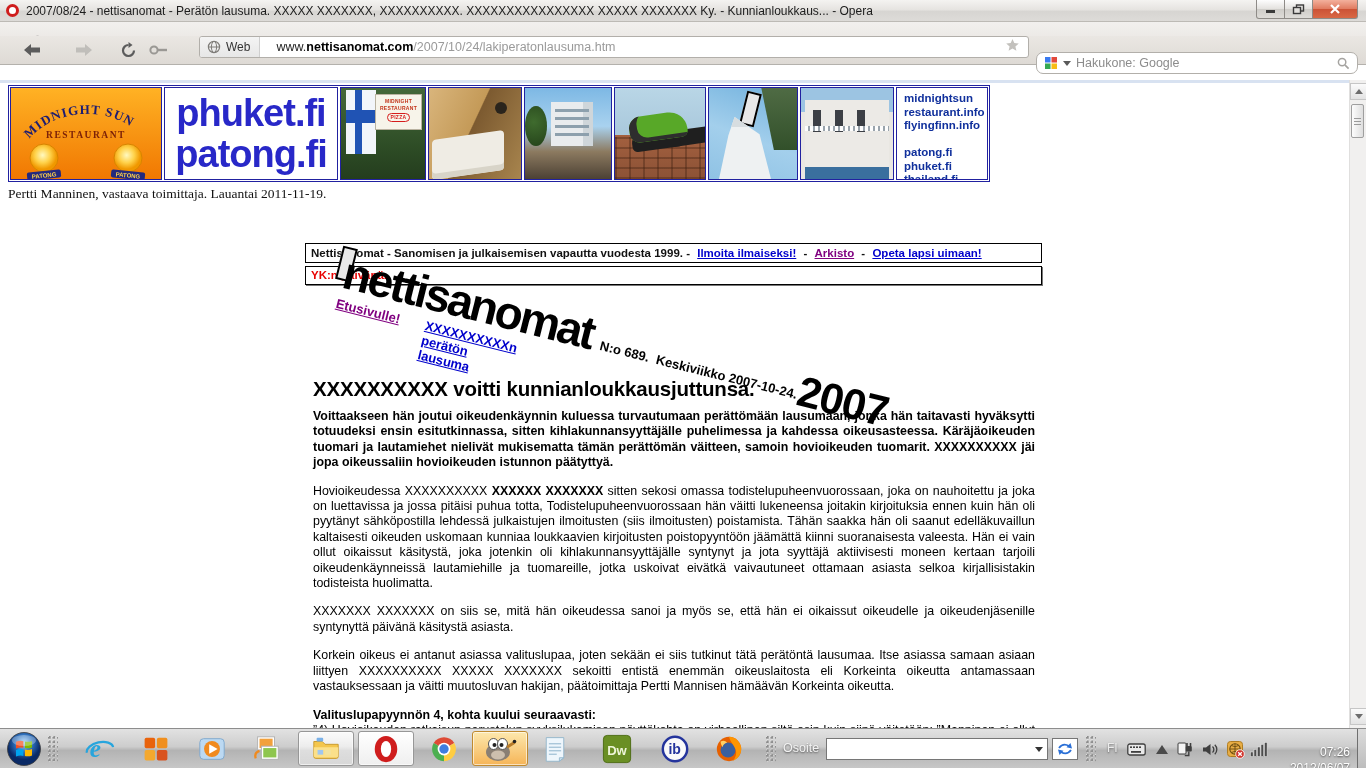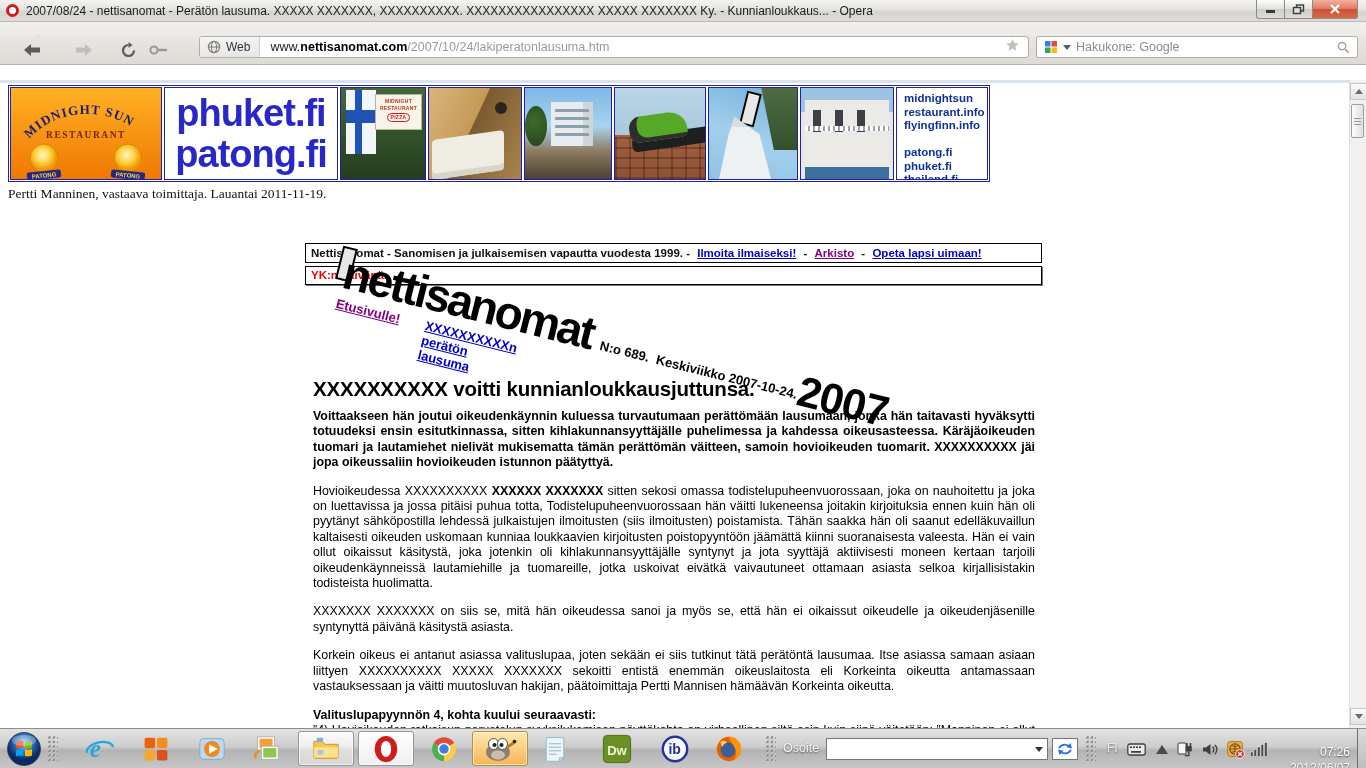--- a/index.html
+++ b/index.html
@@ -33,27 +33,27 @@
   
   .addrrow { position:absolute; top:36px; left:0; width:100%; height:29px;
     background:linear-gradient(180deg,#eae7e3,#dedad5); border-bottom:1px solid #b4b1ac;
     display:flex; }
   .navbtn { flex:none; display:flex; align-items:center; justify-content:center; }
   .addr-field { flex:1; height:22px; background:#fff; border:1px solid #b2afaa; border-radius:3px;
     margin-left:30px; display:flex; align-items:center; overflow:hidden; }
   .web-badge { height:100%; display:flex; align-items:center; gap:5px; padding:0 9px 0 7px;
     background:linear-gradient(180deg,#f4f4f4,#e7e7e7); border-right:1px solid #cfcfcf; }
   .web-badge span { font-size:12px; color:#333; }
-  .urltext { font-size:12.5px; margin-left:10px; white-space:nowrap; }
+  .urltext { font-size:12.5px; margin-left:16px; white-space:nowrap; }
   .urltext .www { color:#222; }
   .urltext .dom { color:#000; font-weight:700; }
   .urltext .pth { color:#9a9a9a; }
   .star-wrap { margin-left:auto; padding:0 8px; }
   .search-field { flex:none; width:322px; height:22px; background:#fff; border:1px solid #b2afaa;
-    border-radius:2px; margin:0 8px 0 7px; display:flex; align-items:center; padding:0 7px; gap:5px; }
+    border-radius:7px; margin:16px 8px 0 7px; display:flex; align-items:center; padding:0 7px; gap:5px; }
   .search-ph { font-size:12.5px; color:#8c8c8c; flex:1; }
 
   
   .viewport { position:absolute; top:80px; left:0; width:1366px; height:648px; background:#fff; }
   .topstrip { position:absolute; top:0; left:0; width:1349px; height:3px; background:#d8e2f1; }
 
   
   .banner { position:absolute; left:8px; top:5px; width:982px; height:97px;
     border:1px solid #2121a0; background:#fff; display:flex; gap:2px; padding:1px; }
   .seg { height:100%; border:1px solid #2121a0; position:relative; overflow:hidden; flex:none; }

